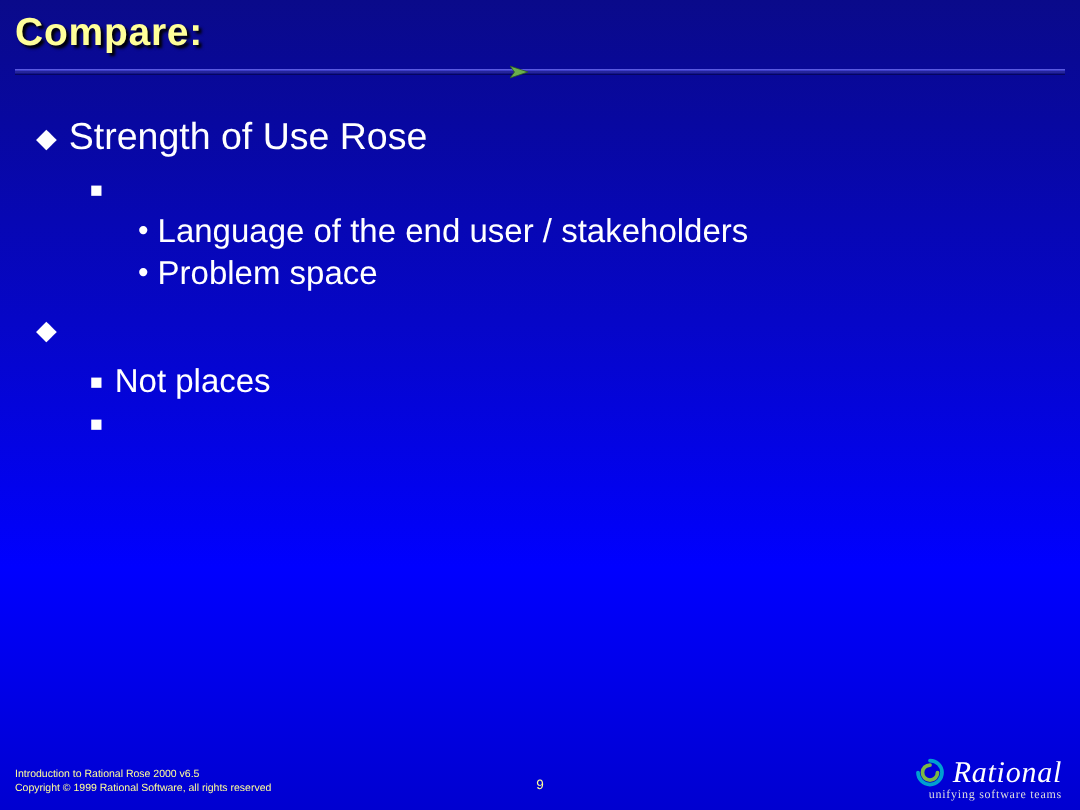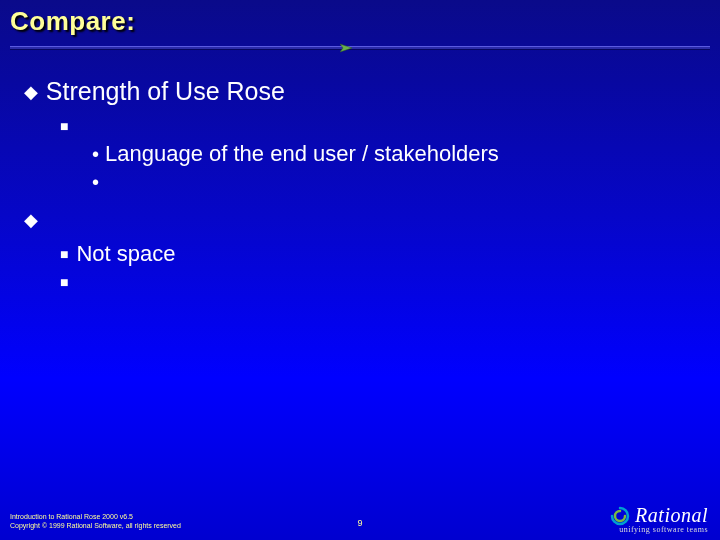--- a/index.html
+++ b/index.html
@@ -105,21 +105,21 @@
     bottom: 6px;
     text-align: right;
     color: #ffffff;
   }
   .brand {
     font-size: 20px;
     font-style: italic;
     font-family: Georgia, 'Times New Roman', serif;
     letter-spacing: 0.5px;
     display: flex;
-    align-items: flex-end;
+    align-items: flex-start;
     justify-content: flex-end;
   }
   .brand-swirl {
     width: 22px;
     height: 22px;
     margin-right: 4px;
     position: relative;
   }
   .brand-swirl svg { display: block; }
   .tagline {
@@ -152,28 +152,29 @@
   </div>
   <div class="lvl2">
     <span class="bullet">■</span>
   </div>
   <div class="lvl3">
     <span class="bullet">•</span>
     <span>Language of the end user / stakeholders</span>
   </div>
   <div class="lvl3">
     <span class="bullet">•</span>
+    <span>Problem space</span>
   </div>
 
   <div class="lvl1">
     <span class="bullet">◆</span>
   </div>
   <div class="lvl2">
     <span class="bullet">■</span>
-    <span>Not space</span>
+    <span>Not places</span>
   </div>
   <div class="lvl2">
     <span class="bullet">■</span>
   </div>
 
 </div>
 
 <div class="footer">
   <div class="footer-left">
     <div>Introduction to Rational Rose 2000 v6.5</div>

